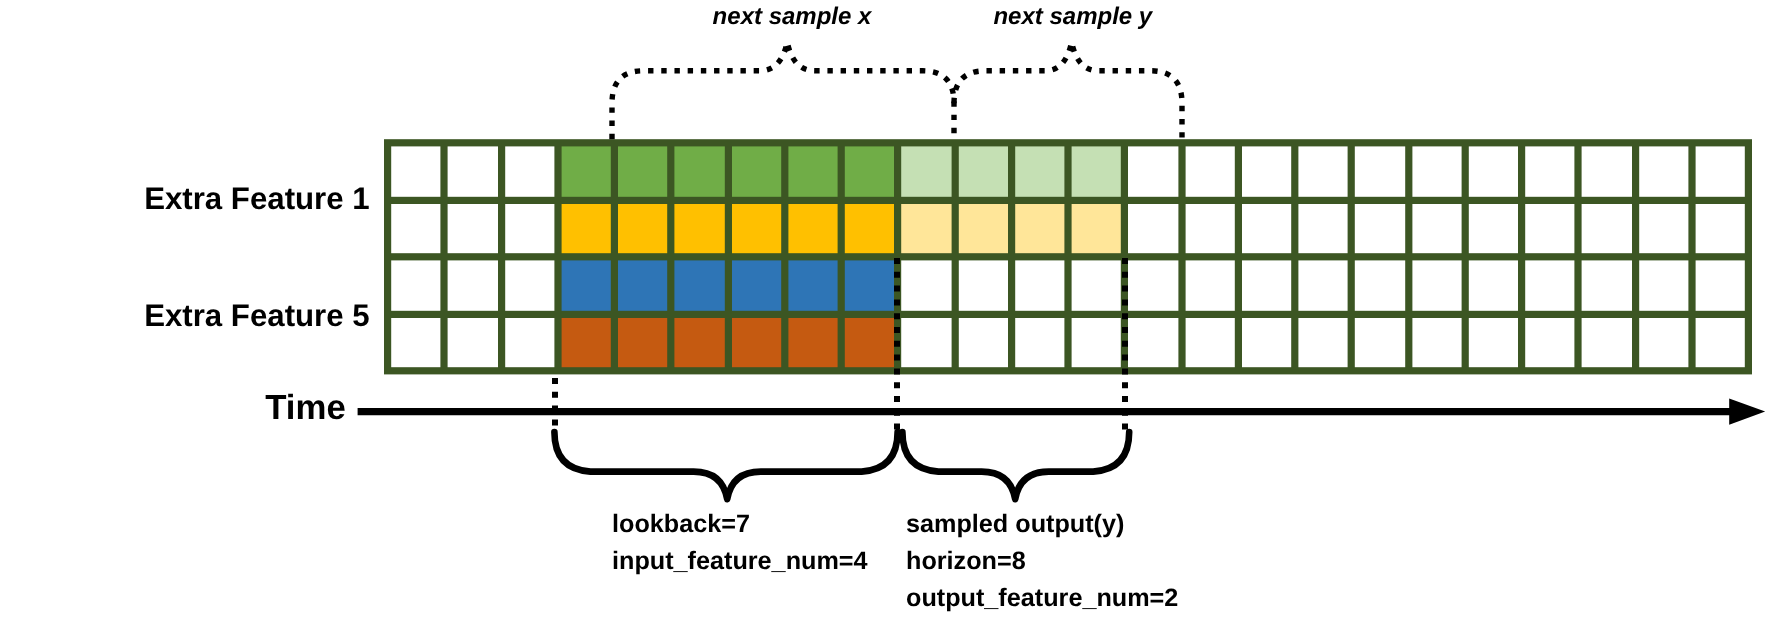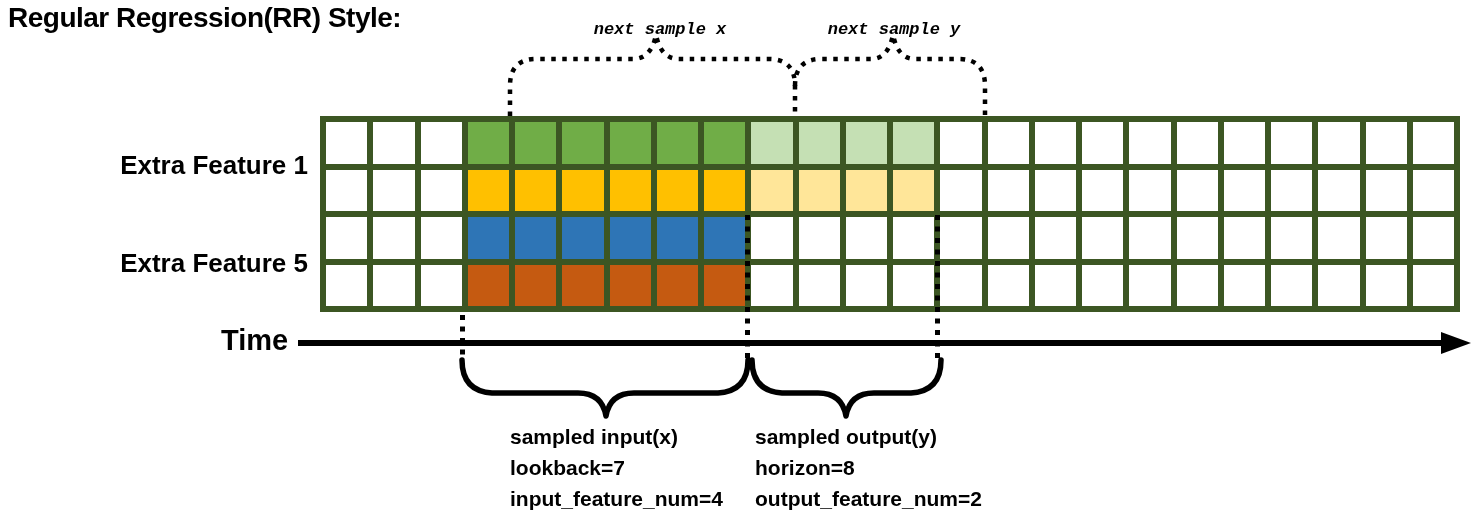--- a/index.html
+++ b/index.html
@@ -5,22 +5,22 @@
   html,body{margin:0;padding:0;background:#ffffff;}
   #canvas{
     position:relative;width:1476px;height:516px;background:#ffffff;
     font-family:"Liberation Sans",sans-serif;color:#000;overflow:hidden;
   }
   .abs{position:absolute;}
   #title{
     left:8px;top:2px;font-size:28px;font-weight:bold;letter-spacing:-0.5px;
   }
   .next-label{
-    top:20px;font-size:17px;font-style:italic;font-weight:600;
-    transform:translateX(-50%);white-space:nowrap;font-family:Liberation Mono, monospace;
+    top:3px;font-size:20px;font-style:italic;font-weight:600;
+    transform:translateX(-50%);white-space:nowrap;
   }
   #next-x-label{left:660px;}
   #next-y-label{left:894px;}
   #cell-grid{
     left:320px;top:116px;width:1140px;height:196px;box-sizing:border-box;
     display:grid;grid-template-columns:repeat(24,1fr);grid-template-rows:repeat(4,1fr);
     gap:6px;padding:6px;
   }
   .cell{width:100%;height:100%;}
   #row-labels{left:0;top:116px;width:308px;height:196px;display:flex;flex-direction:column;}
@@ -32,21 +32,20 @@
   .annot{top:421px;font-size:21px;font-weight:600;line-height:31px;white-space:nowrap;}
   #input-annotation{left:510px;}
   #output-annotation{left:755px;}
   #overlay-svg{left:0;top:0;pointer-events:none;}
 </style>
 </head>
 <body>
 
 <div id="canvas">
 
-  <div class="abs" id="title">Regular Regression(RR) Style:</div>
 
   <div class="abs next-label" id="next-x-label">next sample x</div>
   <div class="abs next-label" id="next-y-label">next sample y</div>
 
   <div class="abs" id="row-labels">
       <div class="row-label">Extra Feature 1</div>
       <div class="row-label">Extra Feature 5</div>
     </div>
 
   <div class="abs" id="cell-grid" style="background: rgb(60, 86, 35);">
@@ -144,21 +143,20 @@
       <div class="cell" style="background: rgb(255, 255, 255);"></div>
       <div class="cell" style="background: rgb(255, 255, 255);"></div>
       <div class="cell" style="background: rgb(255, 255, 255);"></div>
       <div class="cell" style="background: rgb(255, 255, 255);"></div>
       <div class="cell" style="background: rgb(255, 255, 255);"></div>
     </div>
 
   <div class="abs" id="time-label">Time</div>
 
   <div class="abs annot" id="input-annotation">
-      <div>sampled input(x)</div>
       <div>lookback=7</div>
       <div>input_feature_num=4</div>
     </div>
   <div class="abs annot" id="output-annotation">
       <div>sampled output(y)</div>
       <div>horizon=8</div>
       <div>output_feature_num=2</div>
     </div>
 
   <svg class="abs" id="overlay-svg" width="1476" height="516" viewBox="0 0 1476 516">

